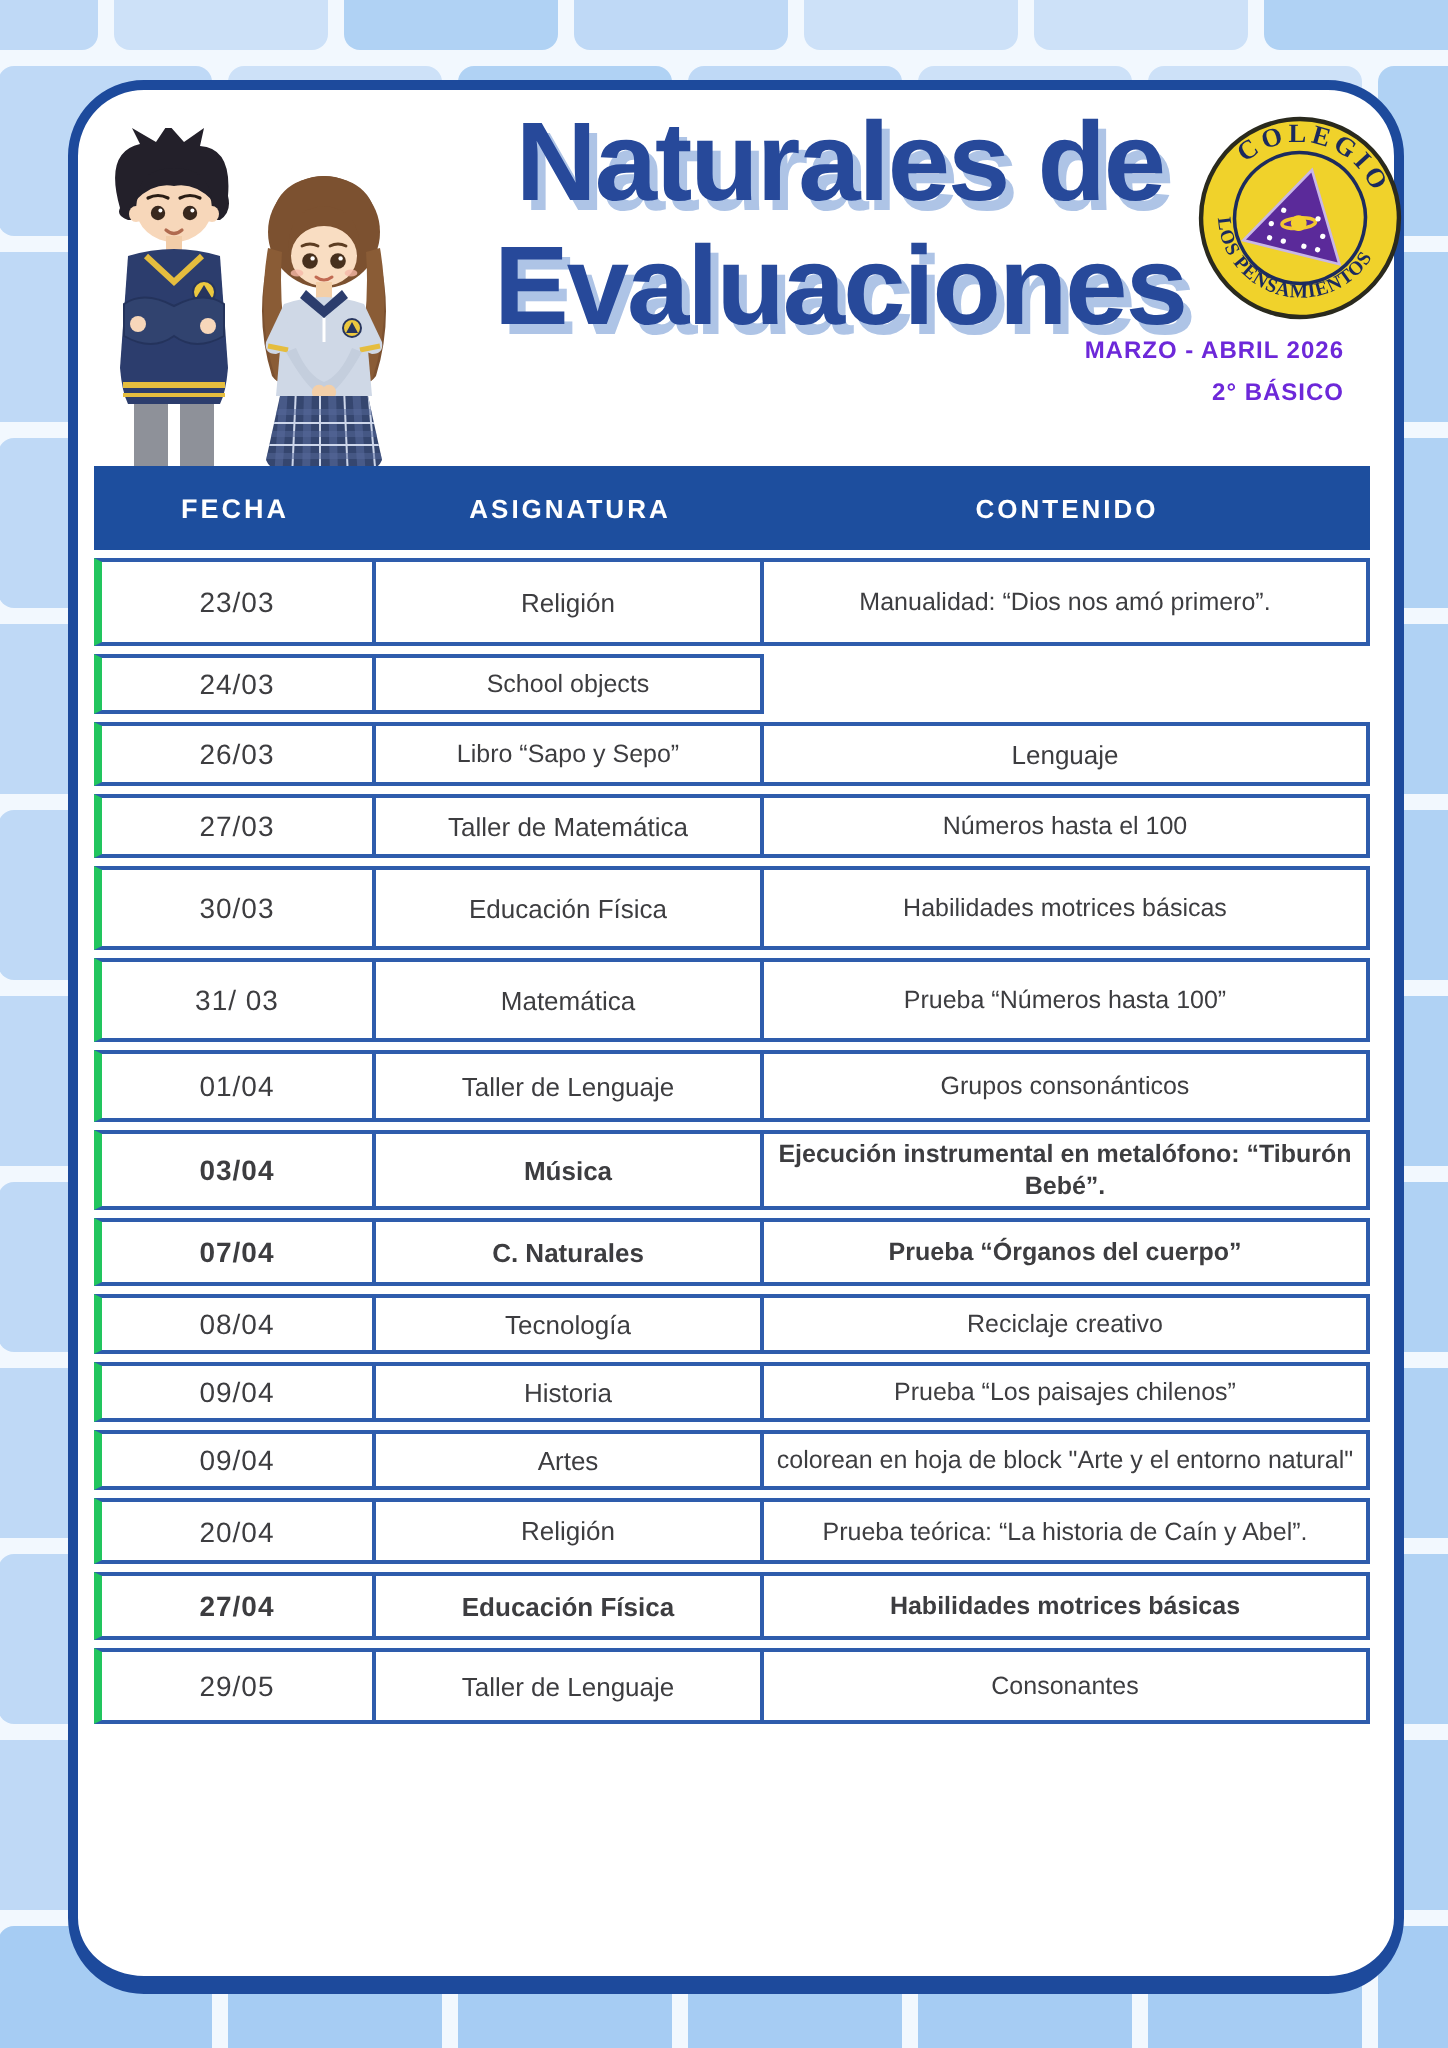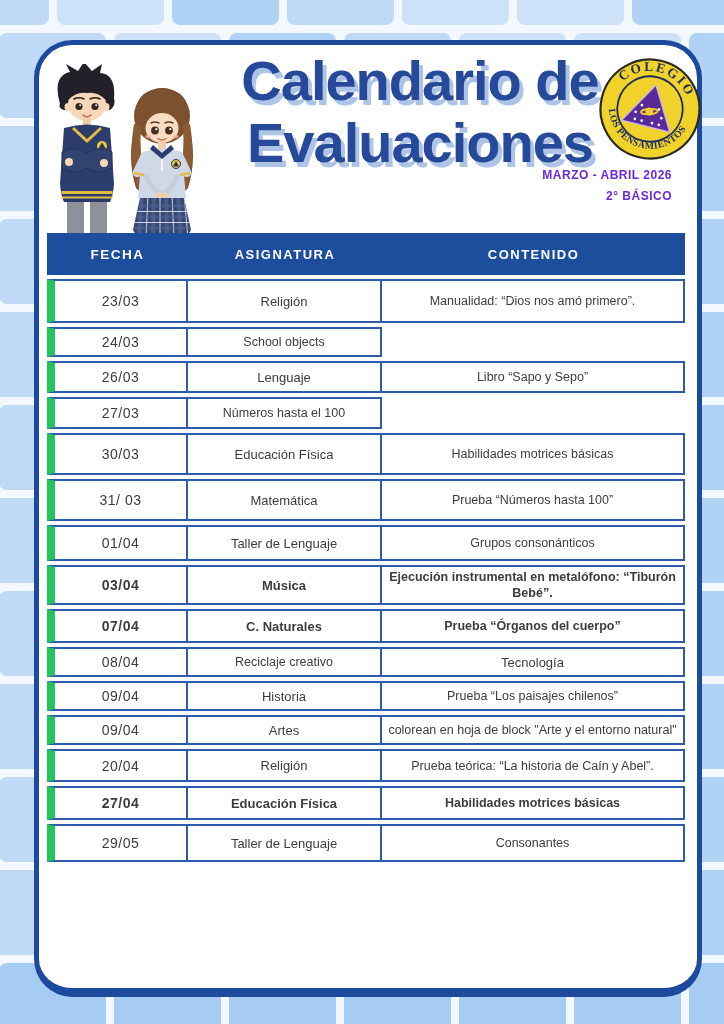--- a/index.html
+++ b/index.html
@@ -60,21 +60,21 @@
   .t-row:nth-child(5),.t-row:nth-child(6){min-height:42px;}
   .t-row:nth-child(7){min-height:36px;}
   .t-row:nth-child(8),.t-row:nth-child(9),.t-row:nth-child(14){min-height:34px;font-weight:bold;}
   .t-row:nth-child(13){min-height:33px;}
   .t-row:nth-child(15){min-height:38px;}
   .cell{
     display:flex;align-items:center;justify-content:center;text-align:center;
     border:2px solid #2e5cac;border-left:none;background:#ffffff;
     padding:2px 6px;color:#3d3d40;
   }
-  .cell.first{border-left:8px solid #22c55e;}
+  .cell.first{border-left:4px solid #22c55e;}
   .cell.fecha{font-size:14px;letter-spacing:0.5px;}
   .cell.asignatura{font-size:13px;}
   .cell.contenido{font-size:12.5px;line-height:16px;}
 </style>
 </head>
 <body>
 
 <div class="stage">
 
   <div class="bg" id="bg">
@@ -160,21 +160,21 @@
       <div class="tile" style="left: 229px; top: 963px; width: 107px; height: 85px; background: rgb(166, 204, 243);"></div>
       <div class="tile" style="left: 344px; top: 963px; width: 107px; height: 85px; background: rgb(166, 204, 243);"></div>
       <div class="tile" style="left: 459px; top: 963px; width: 107px; height: 85px; background: rgb(166, 204, 243);"></div>
       <div class="tile" style="left: 574px; top: 963px; width: 107px; height: 85px; background: rgb(166, 204, 243);"></div>
       <div class="tile" style="left: 689px; top: 963px; width: 107px; height: 85px; background: rgb(166, 204, 243);"></div>
     </div>
 
   <div class="card"></div>
 
   <div class="title-block">
-    <div class="title-line">Calendario de</div>
+    <div class="title-line">Naturales de</div>
     <div class="title-line">Evaluaciones</div>
   </div>
 
   <div class="subtitle">
     <div>MARZO - ABRIL 2026</div>
     <div>2° BÁSICO</div>
   </div>
 
   <svg class="students" viewBox="0 0 170 172" aria-hidden="true">
 
@@ -311,26 +311,27 @@
       <div class="cell contenido">Manualidad: “Dios nos amó primero”.</div>
     </div>
 
     <div class="t-row">
       <div class="cell first fecha">24/03</div>
       <div class="cell contenido">School objects</div>
     </div>
 
     <div class="t-row">
       <div class="cell first fecha">26/03</div>
+      <div class="cell contenido">Libro “Sapo y Sepo”</div>
       <div class="cell asignatura">Lenguaje</div>
-      <div class="cell contenido">Libro “Sapo y Sepo”</div>
     </div>
 
     <div class="t-row">
       <div class="cell first fecha">27/03</div>
+      <div class="cell asignatura">Taller de Matemática</div>
       <div class="cell contenido">Números hasta el 100</div>
     </div>
 
     <div class="t-row">
       <div class="cell first fecha">30/03</div>
       <div class="cell asignatura">Educación Física</div>
       <div class="cell contenido">Habilidades motrices básicas</div>
     </div>
 
     <div class="t-row">
@@ -352,22 +353,22 @@
     </div>
 
     <div class="t-row">
       <div class="cell first fecha">07/04</div>
       <div class="cell asignatura">C. Naturales</div>
       <div class="cell contenido">Prueba “Órganos del cuerpo”</div>
     </div>
 
     <div class="t-row">
       <div class="cell first fecha">08/04</div>
+      <div class="cell asignatura">Tecnología</div>
       <div class="cell contenido">Reciclaje creativo</div>
-      <div class="cell asignatura">Tecnología</div>
     </div>
 
     <div class="t-row">
       <div class="cell first fecha">09/04</div>
       <div class="cell asignatura">Historia</div>
       <div class="cell contenido">Prueba “Los paisajes chilenos”</div>
     </div>
 
     <div class="t-row">
       <div class="cell first fecha">09/04</div>

